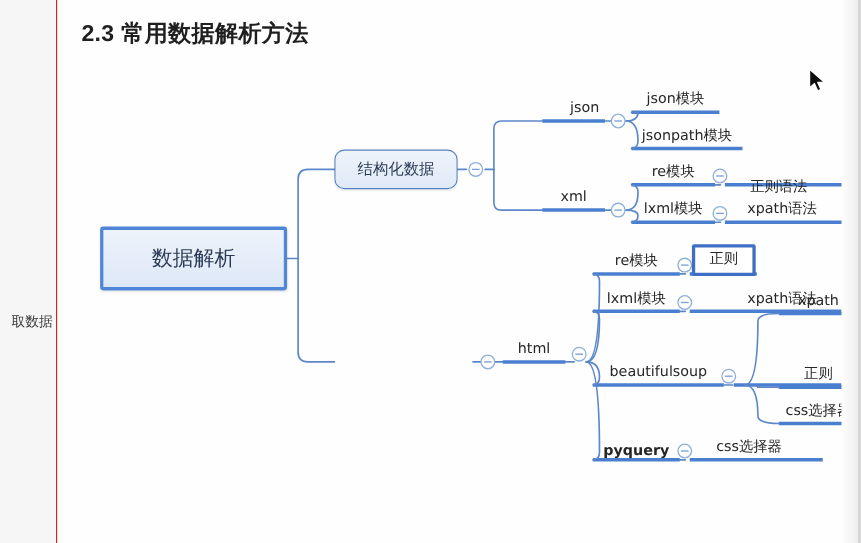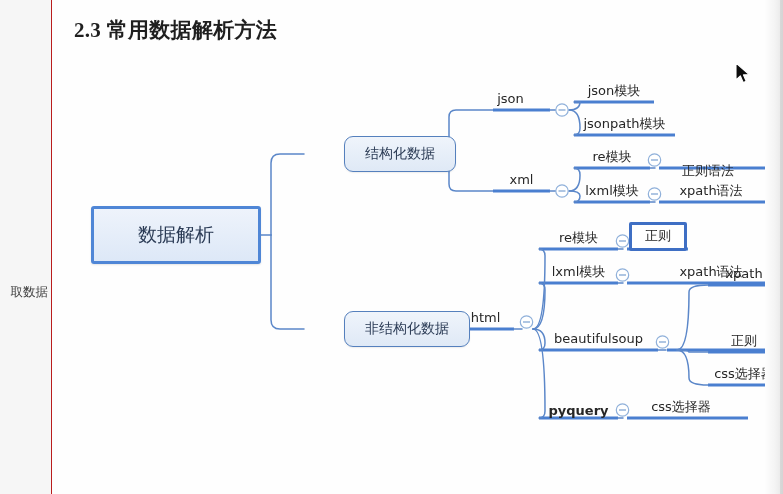--- a/index.html
+++ b/index.html
@@ -68,21 +68,21 @@
     overflow: hidden;
   }
   .page-title {
     position: absolute;
     left: 16px;
     top: 16px;
     font-size: 21px;
     font-weight: bold;
     color: #1f1f1f;
     letter-spacing: 0.3px;
-    font-family: Liberation Serif, serif;
+    font-family: Liberation Sans, sans-serif;
     white-space: nowrap;
   }
   
   svg.map {
     position: absolute;
     left: 0; top: 0;
     width: 707px;
     height: 494px;
     overflow: visible;
   }
@@ -109,21 +109,20 @@
     box-shadow: 0 1px 2px rgba(0,0,0,0.10);
   }
   .mnode.l1 {
     height: 36px;
     border: 1.6px solid #5580bd;
     border-radius: 9px;
     background: linear-gradient(to bottom, #eff4fb 0%, #dfe9f6 100%);
     font-size: 14px;
     color: #2b3b55;
     box-shadow: 0 1px 1.5px rgba(0,0,0,0.07);
-    margin-left: 40px;
   }
   .mnode.n1 { left: 246px; top: 136px; width: 112px; }
   .mnode.n2 { left: 246px; top: 311px; width: 126px; }
 
   
   .leaf {
     position: absolute;
     font-family: "DejaVu Sans", sans-serif;
     font-size: 13px;
     color: #262626;
@@ -280,23 +279,22 @@
           <circle cx="564.5" cy="410" r="6.2" fill="#ffffff" stroke="#8fb0da" stroke-width="1.2"></circle>
           <line x1="561" y1="410" x2="568" y2="410" stroke="#7aa0d0" stroke-width="1.2"></line>
         </g>
       </g>
     </svg>
 
     <div class="mnode root">数据解析</div>
 
     <div class="mnode l1 n1">结构化数据</div>
 
-    <div class="mnode l1 n2">非结构化数据</div>
-
-    <div class="leaf" style="left:424px; top:91px; width:57px;">json</div>
+
+    <div class="leaf" style="left:445px; top:91px; width:57px;">json</div>
     <div class="leaf" style="left:435px; top:172px; width:57px;">xml</div>
 
     <div class="leaf" style="left:516px; top:83px; width:80px;">json模块</div>
     <div class="leaf" style="left:516px; top:116px; width:101px;">jsonpath模块</div>
 
     <div class="leaf" style="left:516px; top:149px; width:76px;">re模块</div>
     <div class="leaf" style="left:610px; top:149px; width:80px;margin-top:14px;">正则语法</div>
     <div class="leaf" style="left:516px; top:183px; width:76px;">lxml模块</div>
     <div class="leaf" style="left:610px; top:183px; width:86px;">xpath语法</div>
 

